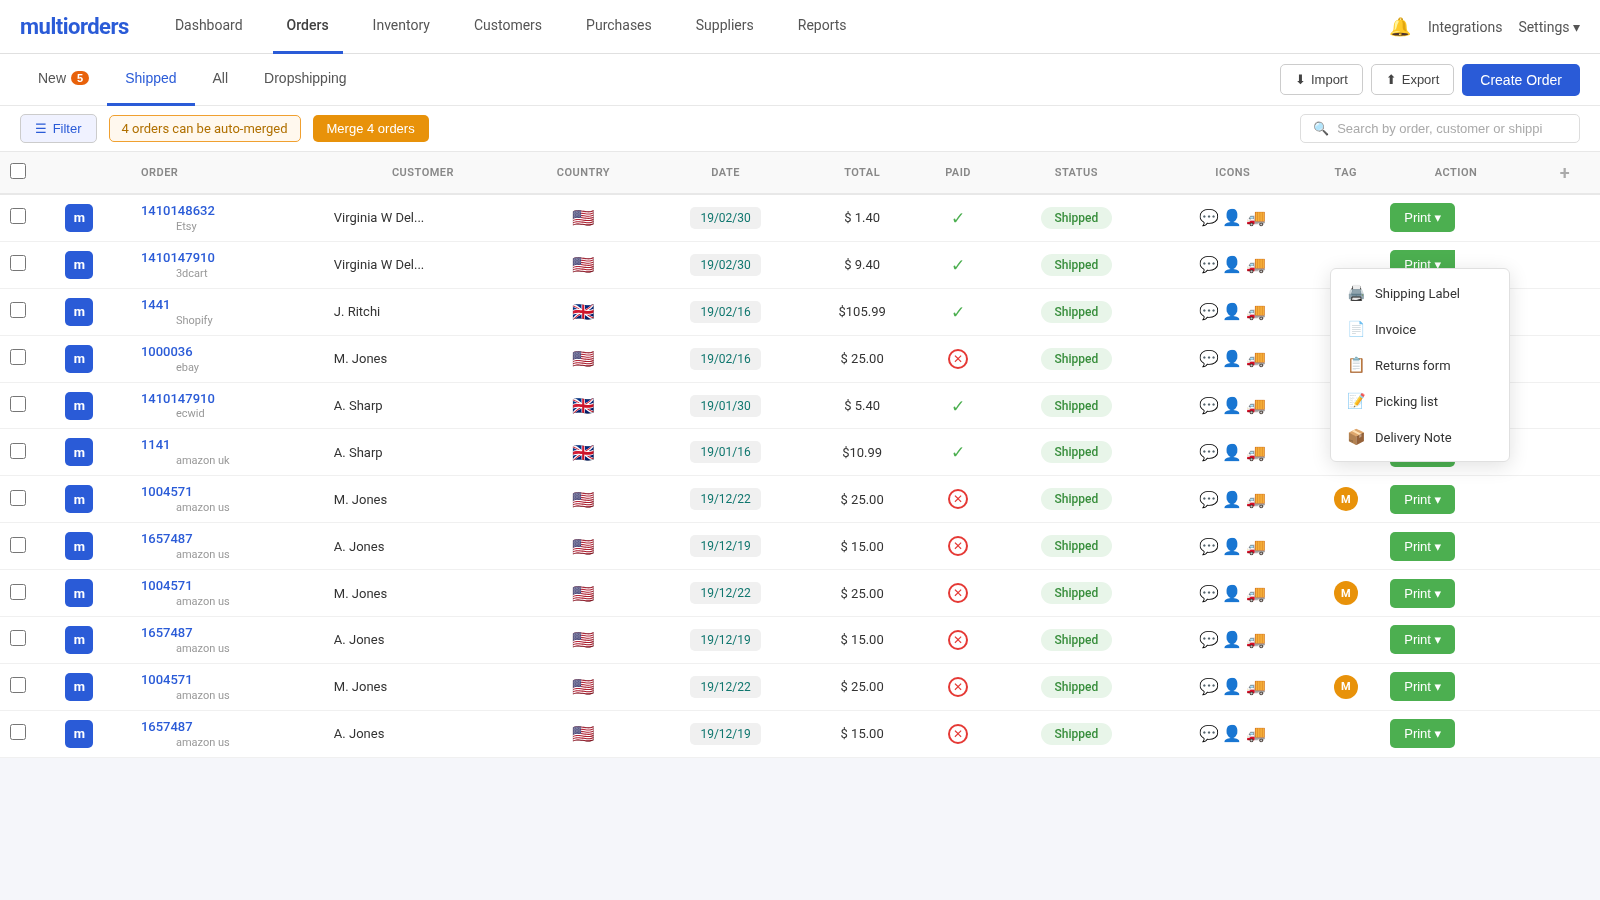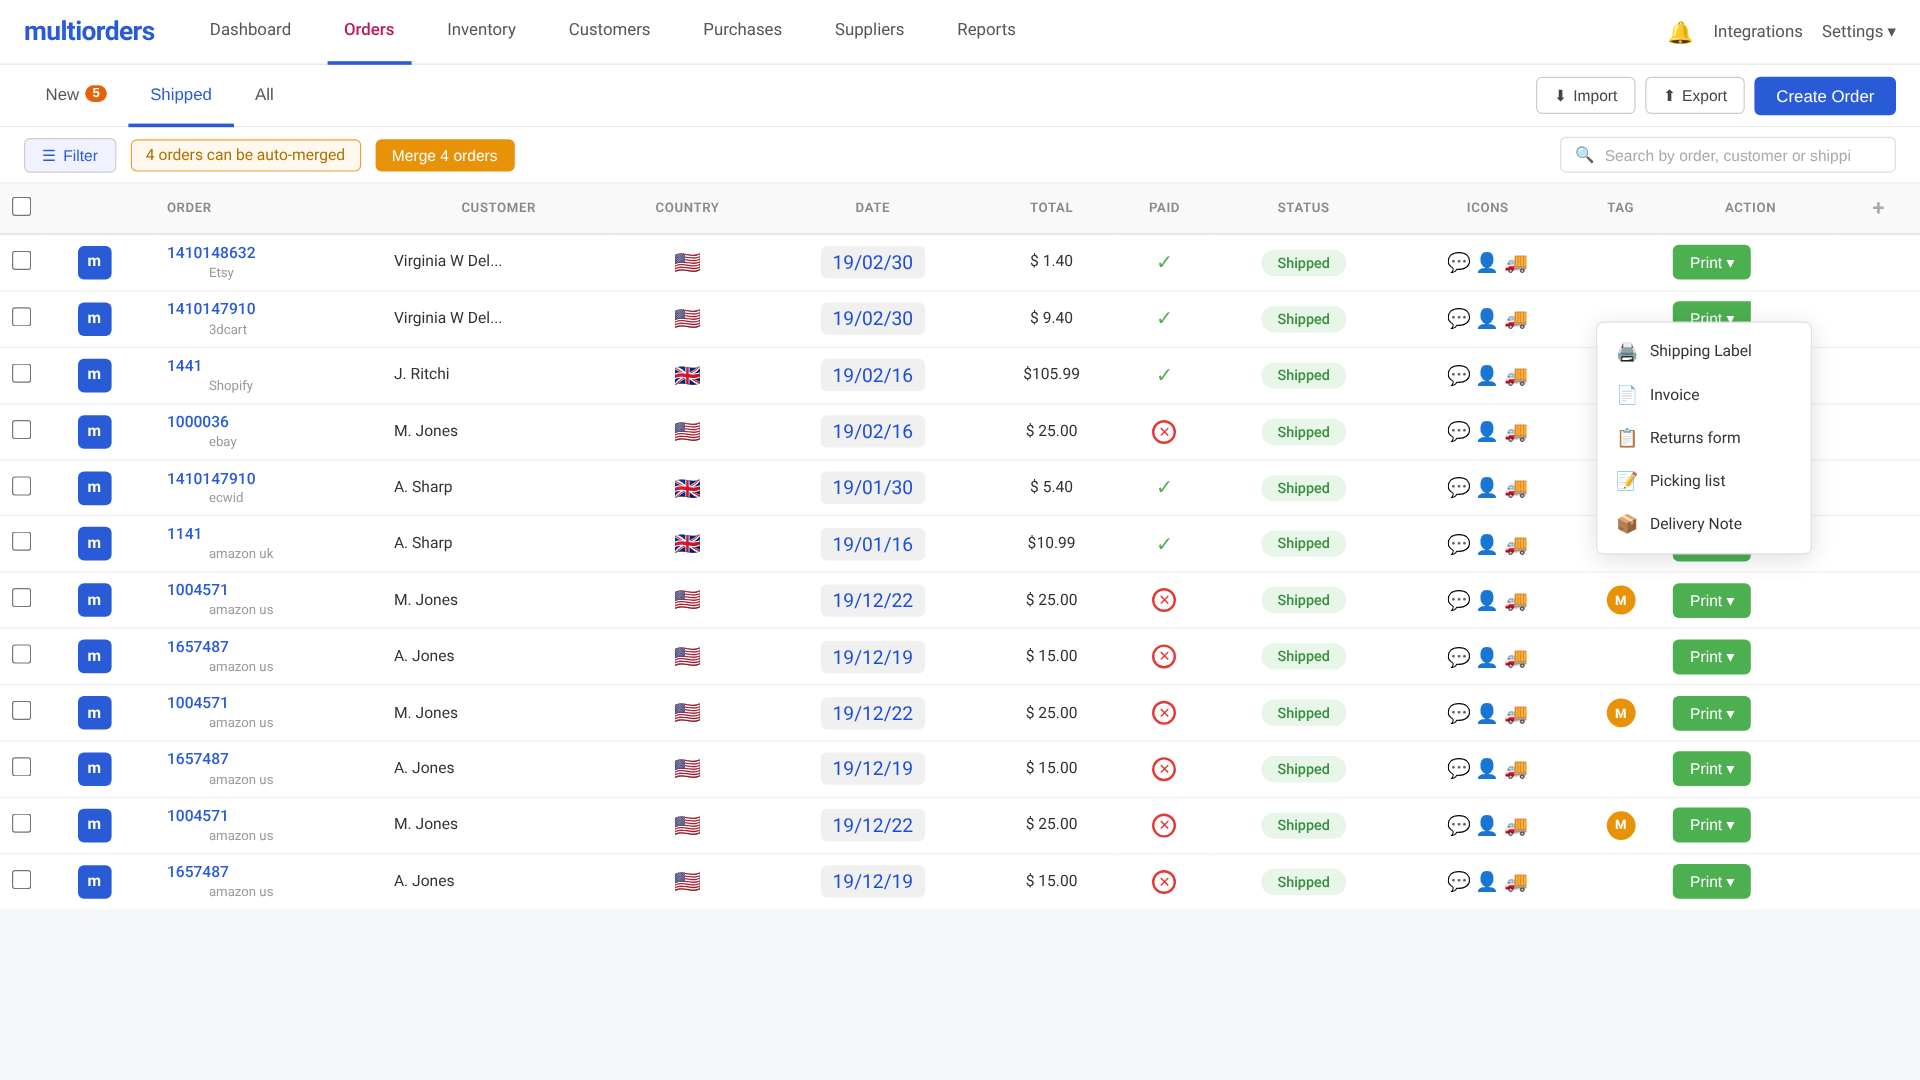--- a/index.html
+++ b/index.html
@@ -3,21 +3,21 @@
   <meta charset="utf-8">
   <style>
     * { box-sizing: border-box; margin: 0; padding: 0; }
     body { font-family: -apple-system, BlinkMacSystemFont, 'Segoe UI', Roboto, sans-serif; background: #f5f6fa; font-size: 13px; color: #333; }
 
     
     .topnav { display: flex; align-items: center; background: #fff; border-bottom: 1px solid #e0e0e0; padding: 0 20px; height: 54px; }
     .logo { font-size: 22px; font-weight: 700; color: #2a5bd7; margin-right: 32px; letter-spacing: -0.5px; }
     .nav-links { display: flex; gap: 16px; flex: 1; }
     .nav-link { padding: 0 14px; height: 54px; display: flex; align-items: center; color: #555; text-decoration: none; font-size: 14px; border-bottom: 3px solid transparent; cursor: pointer; }
-    .nav-link.active { color: #be185d; border-bottom-color: #2a5bd7; font-weight: 500; }
+    .nav-link.active { color: #404040; border-bottom-color: #2a5bd7; font-weight: 500; }
     .nav-right { display: flex; align-items: center; gap: 16px; margin-left: auto; }
     .bell-icon { font-size: 18px; color: #666; cursor: pointer; }
     .nav-right-link { font-size: 14px; color: #555; cursor: pointer; }
     .settings-link { display: flex; align-items: center; gap: 4px; }
 
     
     .toolbar { display: flex; align-items: center; background: #fff; border-bottom: 1px solid #e8e8e8; padding: 0 20px; height: 52px; gap: 0; }
     .tab-btn { padding: 0 18px; height: 52px; display: flex; align-items: center; font-size: 14px; color: #555; cursor: pointer; border-bottom: 3px solid transparent; background: none; border-top: none; border-left: none; border-right: none; white-space: nowrap; }
     .tab-btn.active { color: #2a5bd7; border-bottom-color: #2a5bd7; font-weight: 500; }
     .tab-badge { background: #e8610a; color: #fff; border-radius: 10px; padding: 1px 6px; font-size: 11px; margin-left: 5px; font-weight: 600; }
@@ -46,21 +46,21 @@
     tbody td { padding: 8px 8px; vertical-align: middle; text-align: center; }
     tbody td.td-order { text-align: left; padding-left: 10px; }
     tbody td.td-customer { text-align: left; }
 
     .order-id { color: #2a5bd7; font-weight: 500; font-size: 13px; display: block; line-height: 1.3; }
     .order-source { color: #999; font-size: 11px; display: block; margin-left: 35px; }
     .platform-icon { width: 28px; height: 28px; background: #2a5bd7; border-radius: 5px; display: inline-flex; align-items: center; justify-content: center; color: #fff; font-weight: 700; font-size: 13px; margin-right: 8px; vertical-align: middle; flex-shrink: 0; }
     .order-cell-inner { display: flex; align-items: center; }
     .order-text { display: flex; flex-direction: column; }
 
-    .date-badge { background: #f0f0f0; border-radius: 5px; padding: 4px 10px; font-size: 16px; color: #1d4ed8; display: inline-block; }
+    .date-badge { background: #f0f0f0; border-radius: 5px; padding: 4px 10px; font-size: 12px; color: #0f766e; display: inline-block; }
     .status-shipped { background: #e8f5e9; color: #388e3c; border-radius: 20px; padding: 4px 14px; font-size: 12px; font-weight: 500; display: inline-block; }
     .paid-check { color: #4caf50; font-size: 17px; }
     .paid-x { color: #e53935; font-size: 17px; }
 
     .flag { font-size: 18px; }
 
     .icons-cell { display: flex; align-items: center; gap: 4px; justify-content: center; }
     .icon-msg { color: #ccc; font-size: 16px; cursor: pointer; }
     .icon-msg.active { color: #ffc107; }
     .icon-person { font-size: 16px; color: #aaa; cursor: pointer; }
@@ -103,20 +103,21 @@
       <span class="nav-right-link">Integrations</span>
       <span class="nav-right-link settings-link">Settings ▾</span>
     </div>
   </div>
 </nav>
 
 <div class="toolbar">
   <button class="tab-btn">New <span class="tab-badge">5</span></button>
   <button class="tab-btn active">Shipped</button>
   <button class="tab-btn">All</button>
+  <button class="tab-btn">Dropshipping</button>
   <div class="toolbar-right">
     <button class="btn-import">
       <span>⬇</span>
       <span>Import</span>
     </button>
     <button class="btn-export">
       <span>⬆</span>
       <span>Export</span>
     </button>
     <button class="btn-create">Create Order</button>

